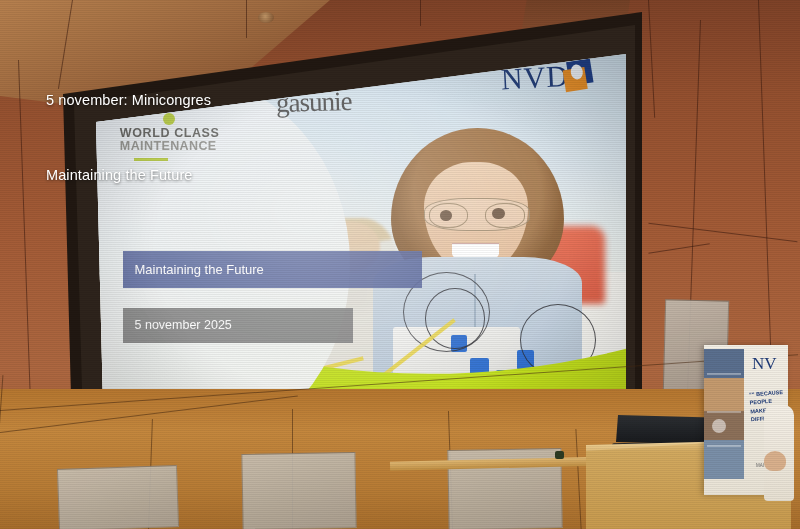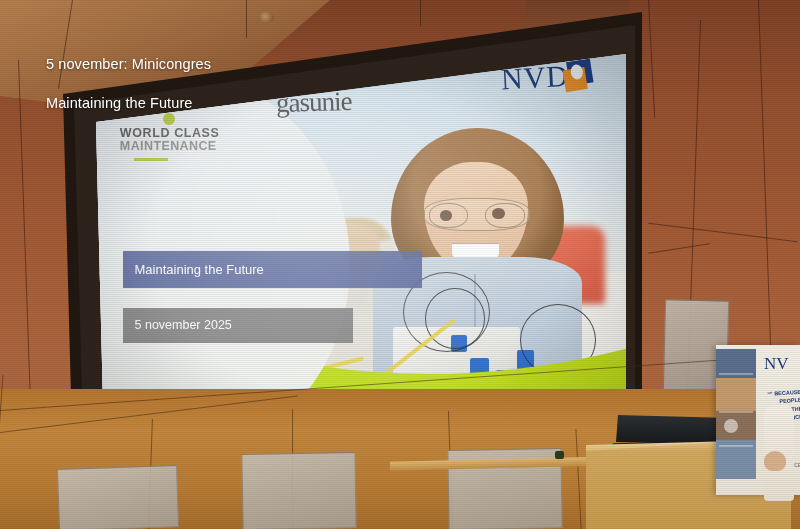--- a/index.html
+++ b/index.html
@@ -203,44 +203,44 @@
   .podium-top{position:absolute;left:586px;bottom:74px;width:205px;height:14px;
      background:linear-gradient(180deg,#f0d49b,#d8b06a);
      clip-path:polygon(0 4px,150px 0,205px 7px,205px 14px,0 14px);}
   .laptop{position:absolute;left:616px;bottom:84px;width:116px;height:30px;
      background:linear-gradient(180deg,#2c2f33,#17191c);
      clip-path:polygon(2px 0,114px 3px,116px 30px,0 27px);border-radius:2px;}
   .laptop-base{position:absolute;left:612px;bottom:80px;width:124px;height:7px;
      background:#22252a;border-radius:2px;transform:rotate(-1.2deg);}
 
   
-  .rollup{position:absolute;right:0;bottom:34px;width:84px;height:150px;
+  .rollup{position:absolute;right:12px;bottom:34px;width:84px;height:150px;
      background:linear-gradient(180deg,#f3efe6,#e9e3d6);
-     box-shadow:-2px 0 6px rgba(0,0,0,.25);overflow:hidden;text-align:right;}
+     box-shadow:-2px 0 6px rgba(0,0,0,.25);overflow:hidden;}
   .rollup-photo{position:absolute;left:0;top:4px;width:40px;height:130px;
      background:linear-gradient(180deg,#5a6f8e 0 22%,#c49a6e 22% 48%,
                 #8c7059 48% 70%,#7a8fa8 70% 100%);}
   .rollup-photo i{position:absolute;background:rgba(255,255,255,.35);display:block;}
   .rollup-nv{position:absolute;left:48px;top:10px;
      font:400 17px/1 "Liberation Serif",serif;color:#1f3b78;}
   .rollup-quote{position:absolute;left:46px;top:44px;width:40px;
      font:700 5.5px/1.5 "Liberation Sans",sans-serif;color:#1f3b78;
      transform:rotate(-4deg);}
   .rollup-foot{position:absolute;left:52px;bottom:26px;
      font:400 4.5px/1.4 "Liberation Sans",sans-serif;color:#6b6b6b;}
   .person-arm{position:absolute;right:6px;bottom:28px;width:30px;height:96px;
      background:linear-gradient(180deg,#f4efe6,#e7e0d2);border-radius:10px 10px 4px 4px;}
   .person-hand{position:absolute;right:14px;bottom:58px;width:22px;height:20px;
      background:#d9b08c;border-radius:50% 50% 40% 40%;}
 
   
   #caption{position:absolute;left:46px;top:36px;z-index:40;color:#fff;
      font:400 14.5px/1.34 "Liberation Sans",sans-serif;
      text-shadow:0 1px 3px rgba(0,0,0,.55);white-space:pre-line;}
-  #caption div{letter-spacing:.1px;}
+  #caption div{letter-spacing:.1px;margin-top:36px;}
 
   .photo-noise{position:absolute;inset:0;pointer-events:none;opacity:.06;
      background:repeating-linear-gradient(0deg,#000 0 1px,transparent 1px 2px);}
 </style>
 </head>
 <body>
 
 <div id="scene">
 
   <div class="wall-base"></div>

